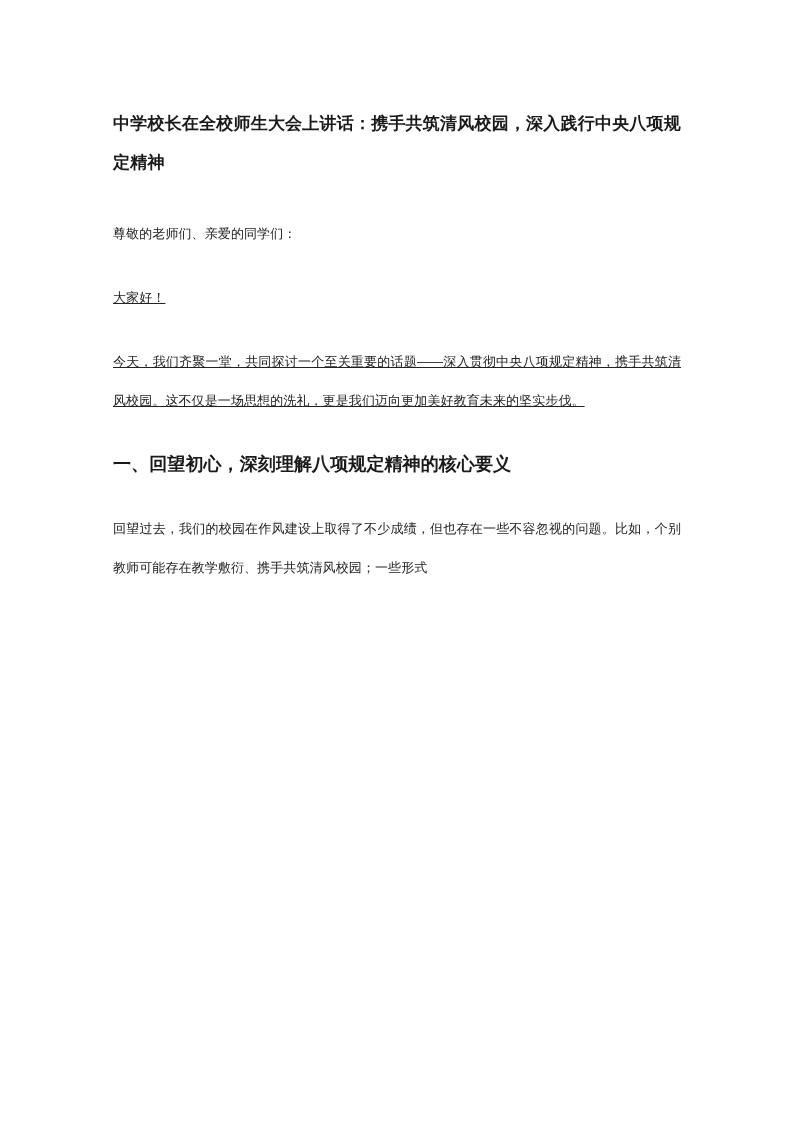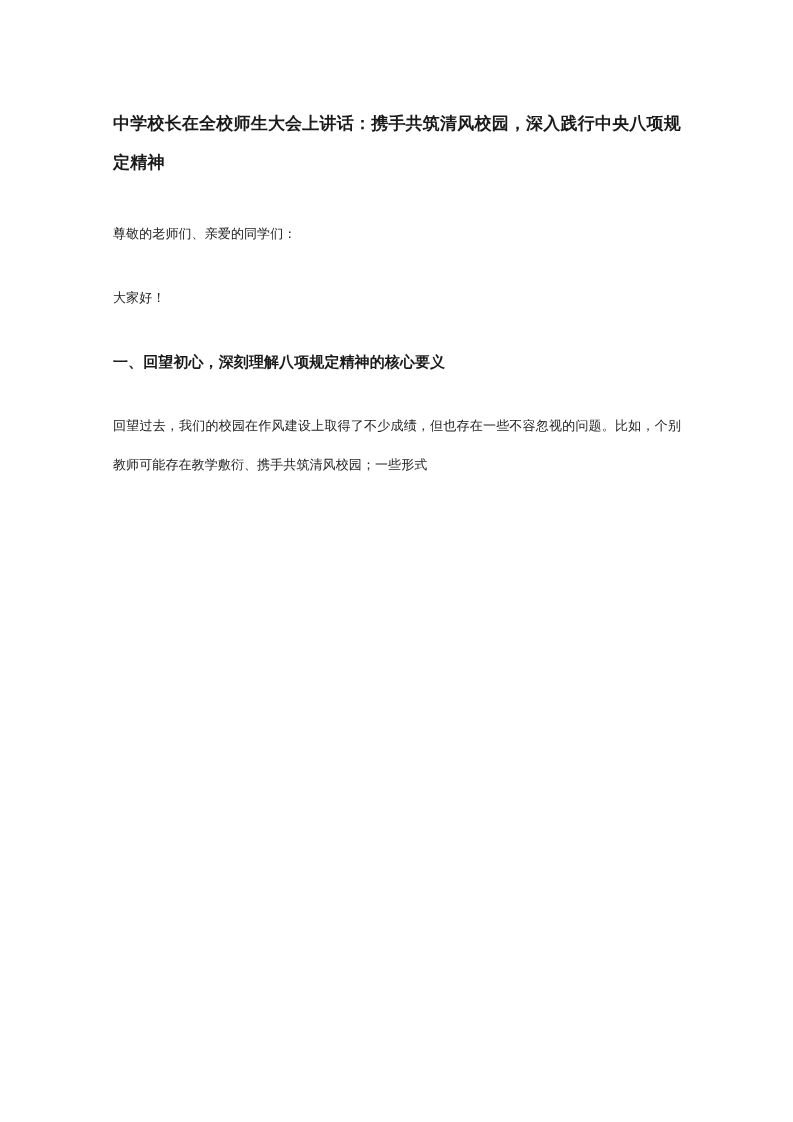--- a/index.html
+++ b/index.html
@@ -39,23 +39,23 @@
     font-size: 13px;
     font-weight: normal;
     color: #222222;
     line-height: 39px;
     letter-spacing: 0.1px;
     margin: 0;
     text-align: justify;
     text-justify: inter-character;
     word-break: break-all;
   }
-  .para + .para { margin-top: 25px; }
+  .para + .para { margin-top: 25px; text-decoration: underline; }
   .heading {
-    font-size: 15px;
+    font-size: 18px;
     font-weight: bold;
     color: #1a1a1a;
     line-height: 39px;
     letter-spacing: 0.1px;
     margin: 0;
     margin-top: 25px;
     text-align: left;
   }
   .heading + .para { margin-top: 25px; }
   .clipped {
@@ -70,20 +70,21 @@
   <div class="doc-body">
 
     <h1 class="doc-title">中学校长在全校师生大会上讲话：携手共筑清风校园，深入践行中央八项规定精神</h1>
 
     <div class="spacer-after-title"></div>
 
     <p class="para">尊敬的老师们、亲爱的同学们：</p>
 
     <p class="para">大家好！</p>
 
+    <p class="para">今天，我们齐聚一堂，共同探讨一个至关重要的话题——深入贯彻中央八项规定精神，携手共筑清风校园。这不仅是一场思想的洗礼，更是我们迈向更加美好教育未来的坚实步伐。</p>
 
     <h2 class="heading">一、回望初心，深刻理解八项规定精神的核心要义</h2>
 
 
 
     <p class="para clipped">回望过去，我们的校园在作风建设上取得了不少成绩，但也存在一些不容忽视的问题。比如，个别教师可能存在教学敷衍、携手共筑清风校园；一些形式</p>
 
   </div>
 </div>
 

